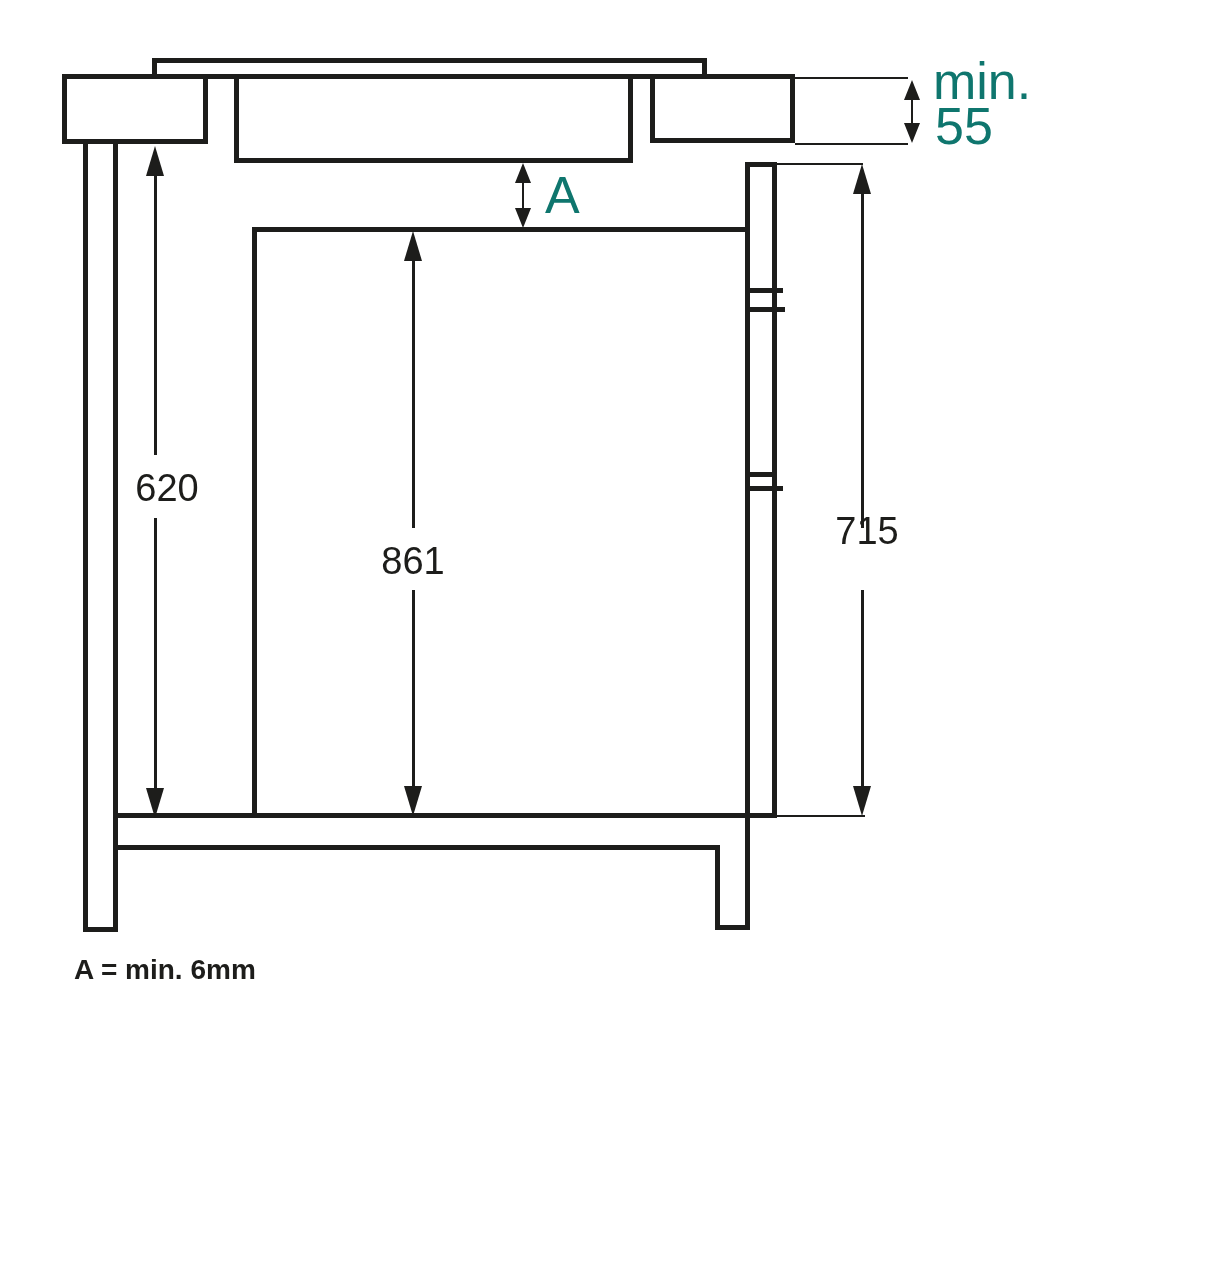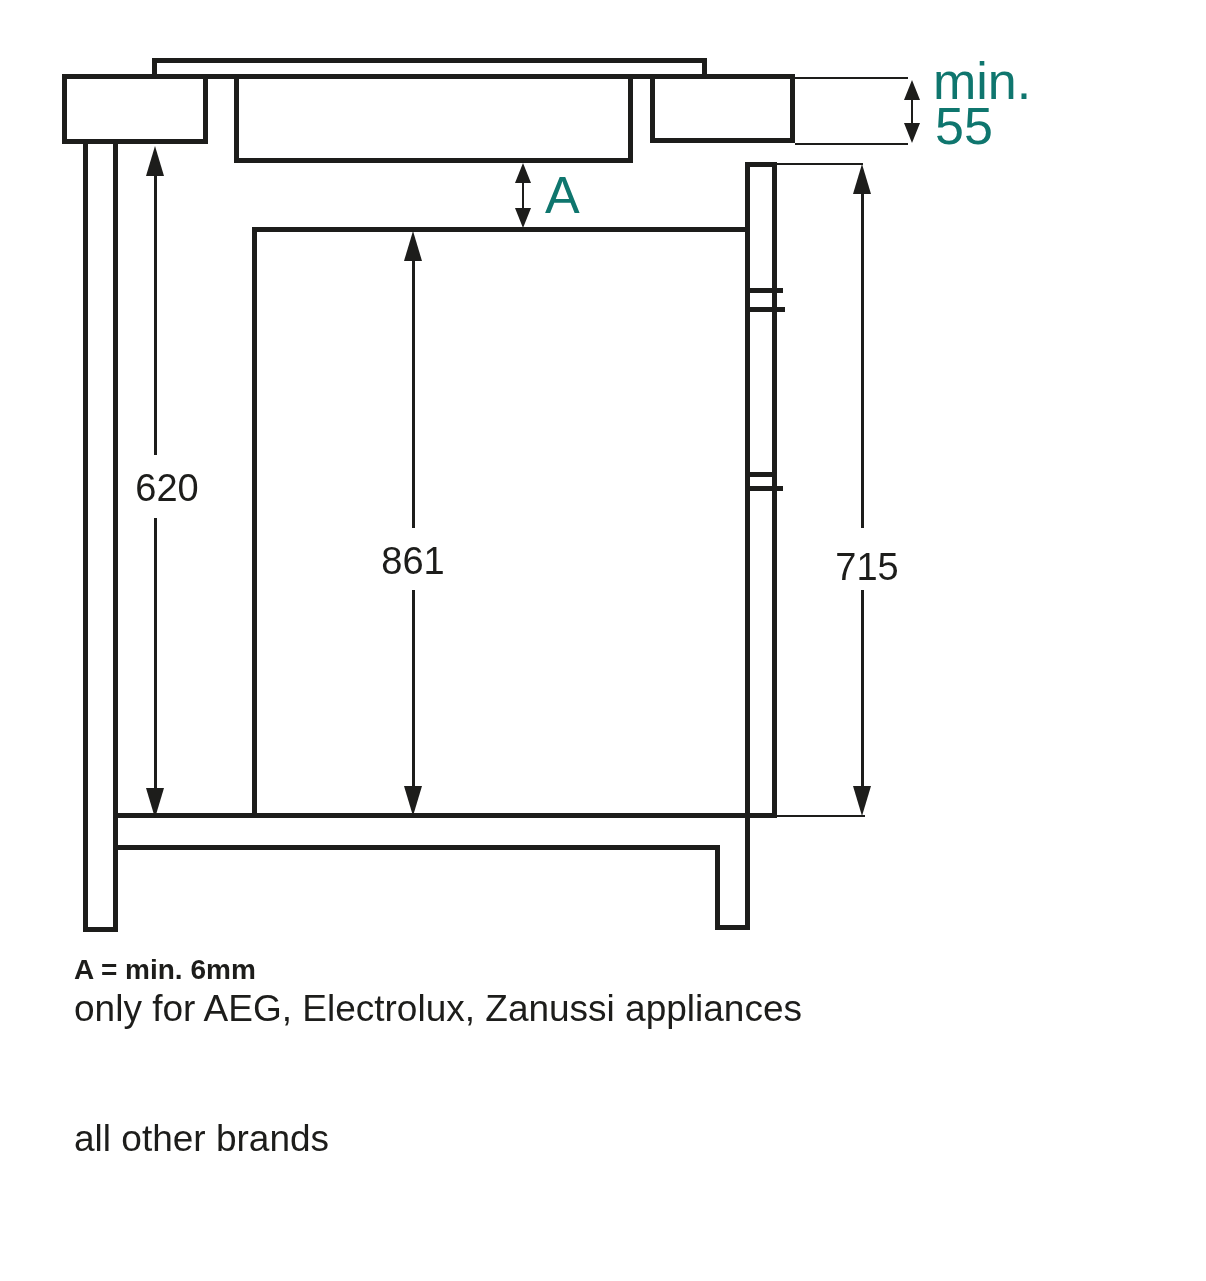--- a/index.html
+++ b/index.html
@@ -82,21 +82,19 @@
   <div class="tri tri-up-lg" style="left:404px;top:231px;"></div>
   <div class="thin" style="left:412px;top:259px;width:3px;height:269px;"></div>
   <div class="lbl lbl-c" style="left:376px;top:542px;">861</div>
   <div class="thin" style="left:412px;top:590px;width:3px;height:196px;"></div>
   <div class="tri tri-dn-lg" style="left:404px;top:786px;"></div>
 
   <div class="thin" style="left:777px;top:163px;width:86px;height:2px;"></div>
   <div class="thin" style="left:777px;top:815px;width:88px;height:2px;"></div>
   <div class="tri tri-up-lg" style="left:853px;top:164px;"></div>
   <div class="thin" style="left:861px;top:192px;width:3px;height:336px;"></div>
-  <div class="lbl lbl-c" style="left:830px;top:548px;">715</div>
+  <div class="lbl lbl-c" style="left:830px;top:512px;">715</div>
   <div class="thin" style="left:861px;top:590px;width:3px;height:196px;"></div>
   <div class="tri tri-dn-lg" style="left:853px;top:786px;"></div>
 
   <div class="note-title" style="left:74px;top:951px;">A = min. 6mm</div>
-  <div class="note-desc" style="left:74px;top:990px;">only for AEG, Electrolux, Zanussi appliances</div>
-  <div class="note-desc" style="left:74px;top:1120px;">all other brands</div>
 
 </div>
 
 </body></html>

